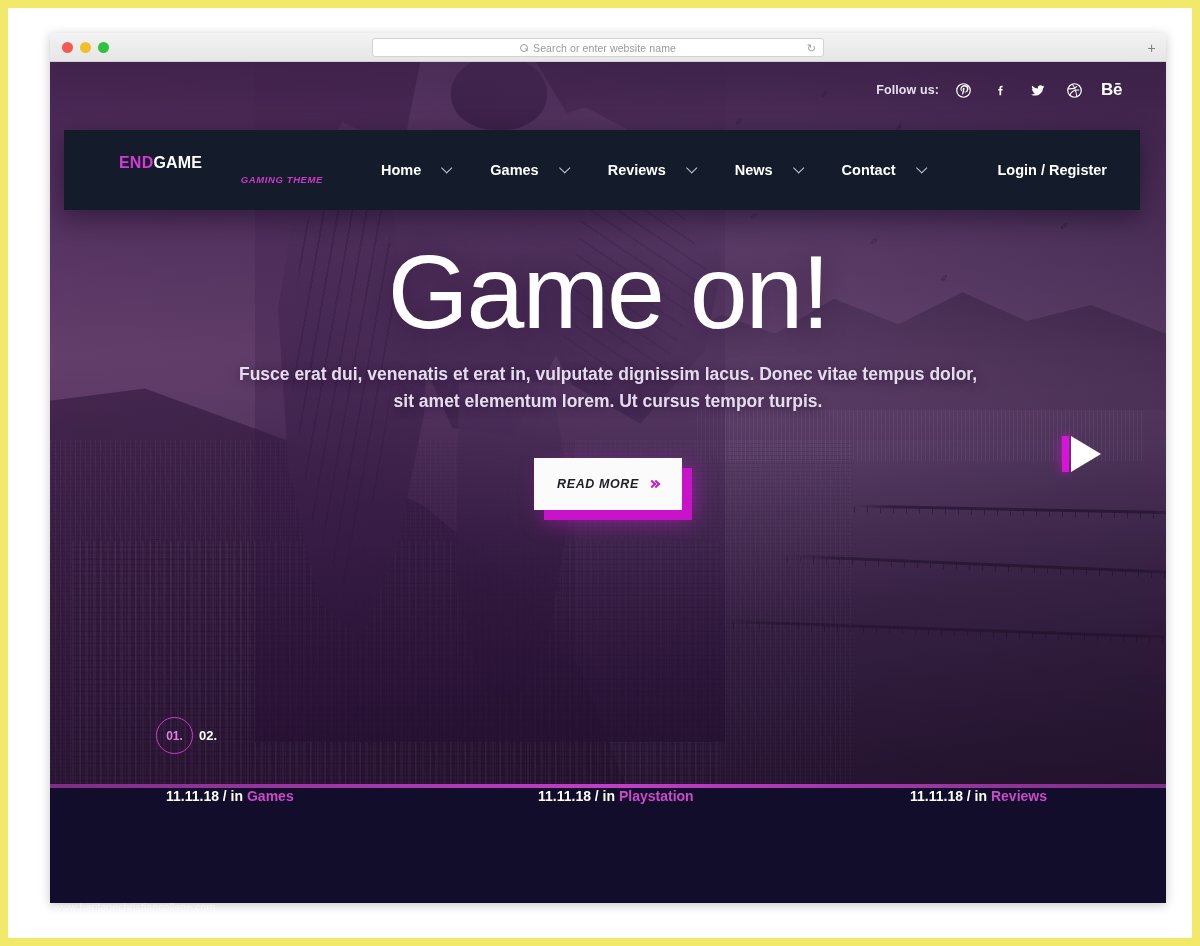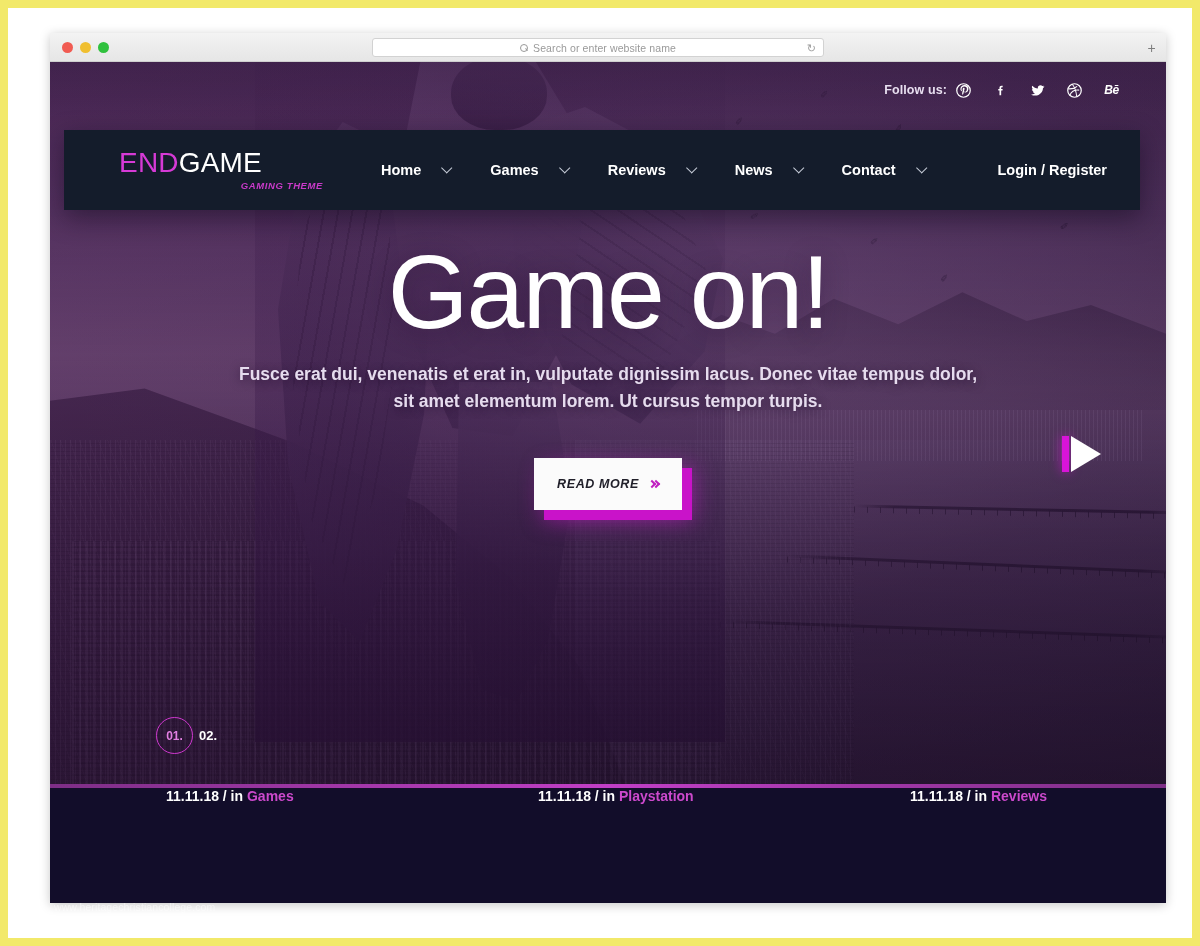--- a/index.html
+++ b/index.html
@@ -243,46 +243,46 @@
   .topbar {
     position: absolute; left: 0; top: 0;
     width: 1116px; height: 56px;
     z-index: 6;
     display: flex; align-items: center; justify-content: flex-end;
     padding-right: 46px;
     background: linear-gradient(180deg, rgba(58,33,72,.42), rgba(58,33,72,.0));
   }
   .follow-label {
     color: #e8dff0; font-size: 12.5px; font-weight: 700;
-    margin-right: 8px; letter-spacing: .1px;
+    margin-right: 16px; letter-spacing: .1px;
   }
   .social-list { display: flex; align-items: center; gap: 20px; }
   .social {
     width: 17px; height: 17px;
     display: flex; align-items: center; justify-content: center;
     color: #ffffff;
   }
   .social svg { display: block; }
-  .social .behance-text { font-size: 12px; font-weight: 700; letter-spacing: -.3px; font-style: italic; }
+  .social .behance-text { font-size: 17px; font-weight: 700; letter-spacing: -.3px; }
 
   
   .navwrap {
     position: absolute; left: 14px; top: 68px;
     width: 1076px; height: 80px;
     z-index: 8;
   }
   .nav {
     position: relative;
     width: 100%; height: 100%;
     background: #141c2b;
     box-shadow: 0 8px 26px rgba(12,4,22,.45);
     display: flex; align-items: center;
   }
   .logo { margin-left: 55px; width: 210px; }
-  .logo-main { font-size: 28px; font-weight: 400; letter-spacing: .2px; line-height: 1; }
+  .logo-main { font-size: 16px; font-weight: 700; letter-spacing: .2px; line-height: 1; }
   .logo-main .end { color: #d63ad6; }
   .logo-main .game { color: #ffffff; }
   .logo-sub {
     margin-top: 3px; text-align: right; padding-right: 6px;
     font-size: 9.5px; font-style: italic; font-weight: 700;
     letter-spacing: .6px; color: #c93ac9;
   }
   .menu { display: flex; align-items: center; gap: 40px; margin-left: 52px; }
   .menu-item {
     display: flex; align-items: center; gap: 21px;

